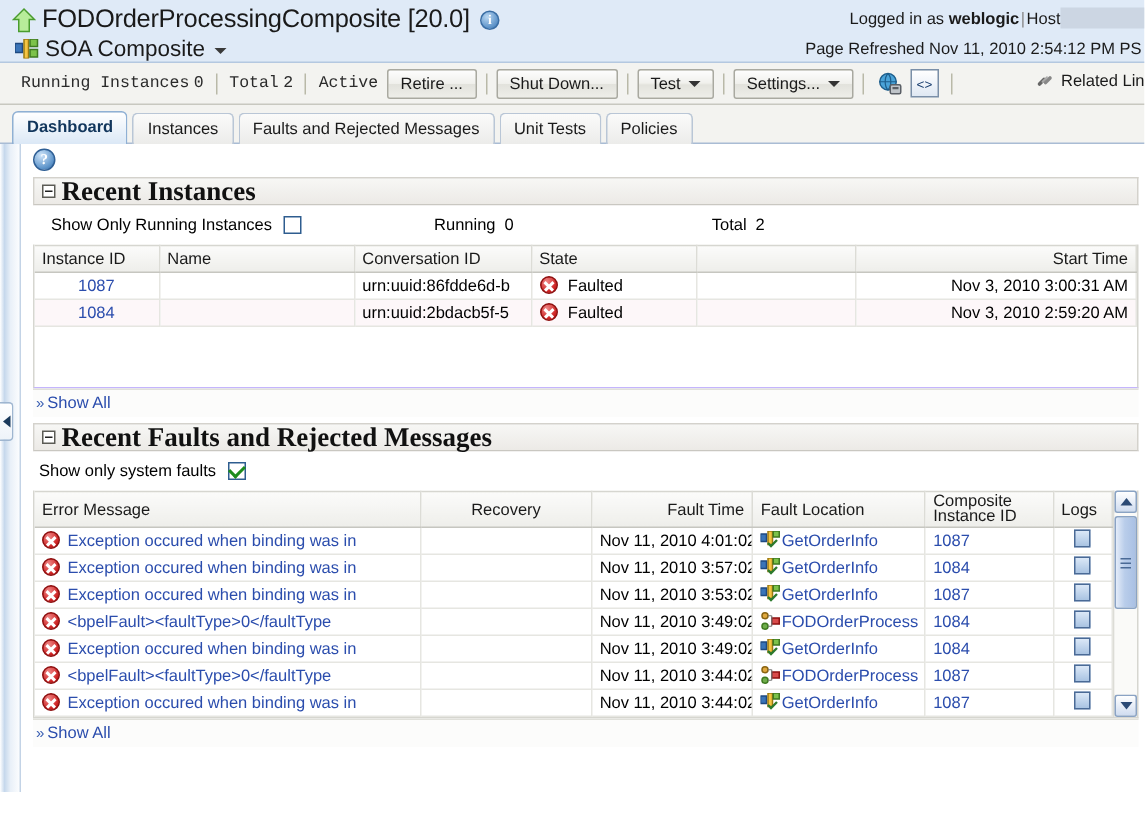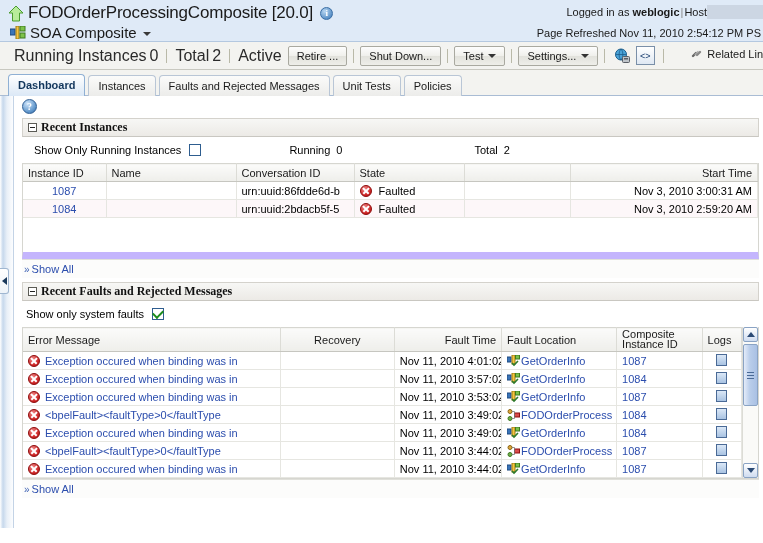--- a/index.html
+++ b/index.html
@@ -76,21 +76,21 @@
   
   .toolbar {
     position: relative;
     height: 28px;
     background: #f3f3f0;
     border-bottom: 1px solid #c8c8c0;
     display: flex; align-items: center;
     padding-left: 14px;
     gap: 0px;
   }
-  .tb-text { font-size: 16px; color:#2a2a2a; white-space: nowrap; }
+  .tb-text { font-size: 11px; color:#2a2a2a; white-space: nowrap; font-family: Liberation Mono, monospace; }
   .tb-val { font-weight: normal; padding-left:3px; }
   .tb-divider {
     width: 1px; height: 14px; background: #b9b9a8; margin: 0 8px;
   }
   .tb-divider.thin { margin: 0 6px; }
   .btn {
     border: 1px solid #a9a9a0;
     background: linear-gradient(to bottom, #fdfdfd 0%, #f0f0ec 48%, #e2e2dc 52%, #eeeee9 100%);
     border-radius: 2px;
     font-size: 11px;
@@ -207,21 +207,21 @@
   .disclose {
     width: 9px; height: 9px;
     border: 1px solid #5b5b55;
     background: #fff;
     display:inline-flex; align-items:center; justify-content:center;
     font-size: 9px; line-height: 7px; color:#222;
     font-family:"Liberation Sans", sans-serif;
   }
   .disclose:after { content:""; width:5px; height:1px; background:#222; display:block;}
   .panel-title {
-    font-size: 12px; font-weight: bold; color:#111;
+    font-size: 18px; font-weight: bold; color:#111;
     font-family: "Liberation Serif", serif;
   }
   .panel-body { background: #fff; border: 0px; }
 
   .filter-row {
     display: flex; align-items: center;
     height: 26px; font-size: 11px;
     padding-left: 12px;
   }
   .chk {
@@ -287,21 +287,21 @@
   .err-ico:before, .err-ico:after {
     content:""; position:absolute; left:1px; top:4.5px;
     width:8px; height:1.5px; background:#fff;
   }
   .err-ico:before { transform: rotate(45deg); }
   .err-ico:after  { transform: rotate(-45deg); }
 
   .inst-table-wrap {
     border-left: 1px solid #d6d6d0;
     border-right: 1px solid #d6d6d0;
-    border-bottom: 7px solid #c4b5fd;
+    border-bottom: 1px solid #c4b5fd;
     height: 96px;
     background: #fff;
     overflow: hidden;
   }
 
   .showall {
     display: flex; align-items: center; gap: 4px;
     font-size: 11px; padding: 3px 0 3px 2px;
     border-top: 1px solid #e0e0da;
     background: #fcfcfb;

